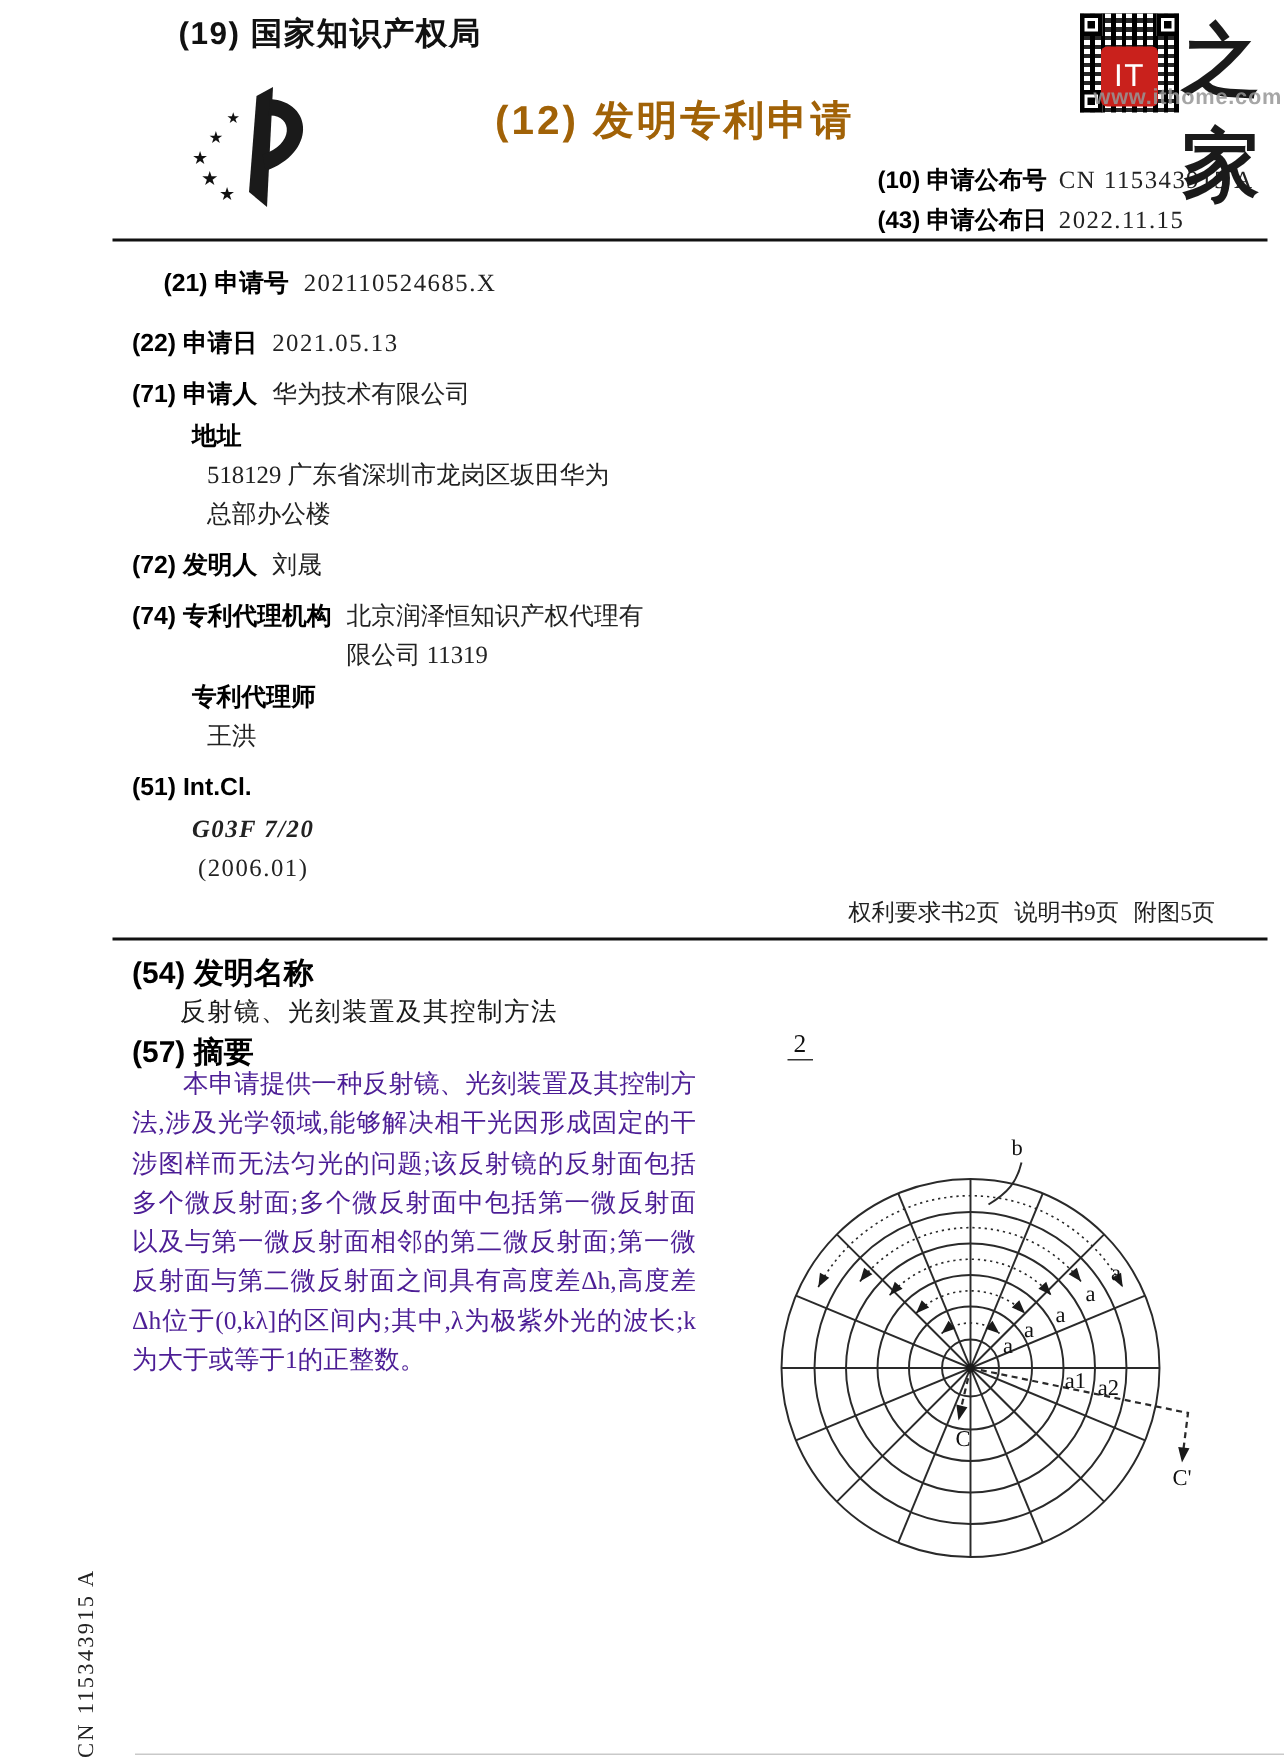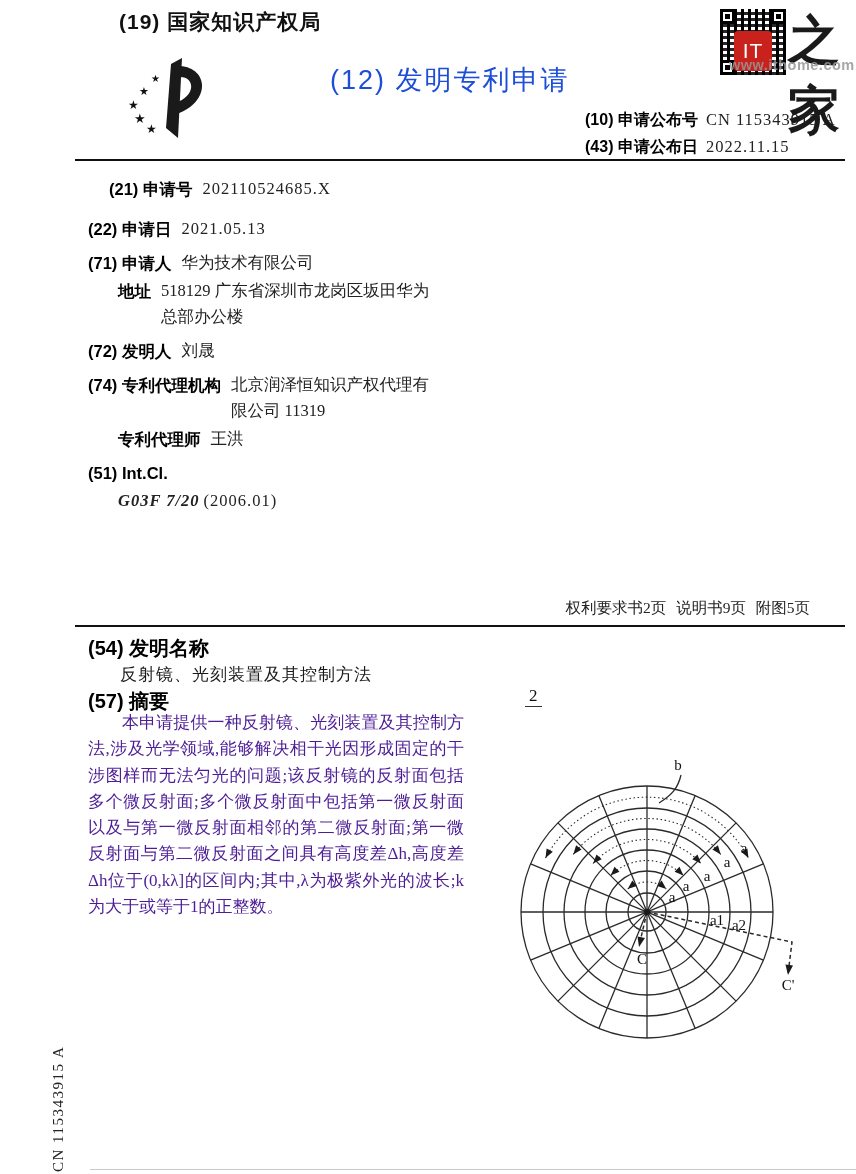--- a/index.html
+++ b/index.html
@@ -19,21 +19,21 @@
   .office {
     left: 88px; top: 8px;
     font-family: "Liberation Sans", sans-serif;
     font-size: 21px; font-weight: 600; color:#111;
     letter-spacing: 1px;
     margin-left: 31px;
   }
   .doctype {
     left: 330px; top: 62px;
     font-family: "Liberation Sans", sans-serif;
-    font-size: 27px; font-weight: 400; color:#1d4ed8;
+    font-size: 27px; font-weight: 700; color:#a16207;
     letter-spacing: 2px;
     text-align: right;
   }
   .pubrow { display:flex; align-items:baseline; }
   .pubrow .plabel {
     font-family: "Liberation Sans", sans-serif;
     font-weight: bold; font-size: 16px; color:#000;
   }
   .pubrow .pval {
     margin-left: 8px; font-size: 16.5px; color:#222; letter-spacing: 1px;
@@ -70,21 +70,21 @@
 
   
   .biblio { left: 88px; top: 170px; width: 452px; font-size: 16.5px; }
   .brow { display:flex; line-height: 26px; }
   .blabel {
     font-family: "Liberation Sans", sans-serif;
     font-weight: bold; color:#000; flex: none; white-space: pre;
   }
   .bval { margin-left: 10px; color:#222; }
   .num { letter-spacing: 1px; }
-  .ind { margin-left: 30px; }
+  .ind { margin-left: 40px; flex-direction: column; }
   .mt6{margin-top:6px;margin-left:21px;} .mt14{margin-top:14px;} .mt8{margin-top:8px;} .mt2{margin-top:2px;}
   .w-addr { width: 278px; }
   .w-agcy { width: 212px; }
   .italic-code { font-style: italic; font-weight: bold; letter-spacing: 1px; }
 
   
   .pagesinfo {
     left: 420px; top: 598px; width: 390px;
     text-align: right; font-size: 15.5px; color:#222; word-spacing: 6px;
   }

